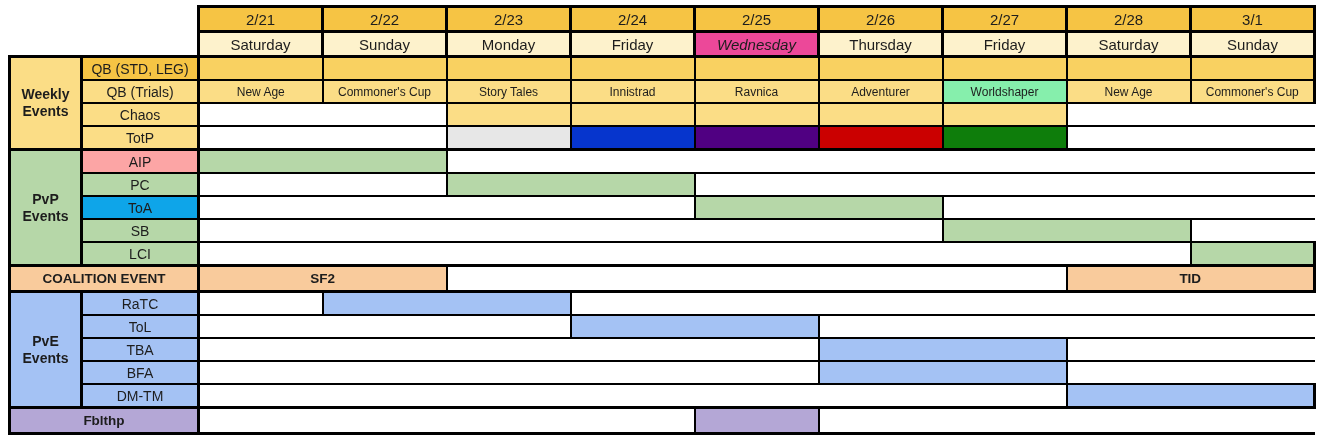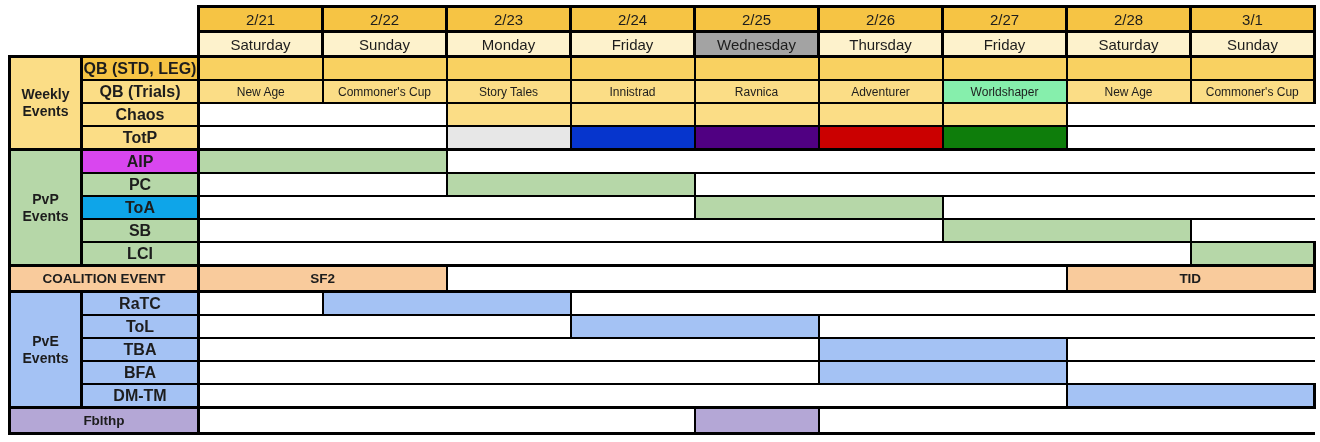--- a/index.html
+++ b/index.html
@@ -7,21 +7,21 @@
   .wrap{padding:5px 0 0 8px;}
   table{border-collapse:collapse;table-layout:fixed;width:1308px;}
   col.cg{width:72px;}
   col.cl{width:117px;}
   td{border:2px solid #000;height:21px;padding:0;text-align:center;vertical-align:middle;
      overflow:hidden;white-space:nowrap;font-size:13px;}
   td.blank{border:none;background:#fff;}
   tr.hdr td{border-width:3px;height:22px;font-size:15px;font-weight:400;}
   td.grp{border-left-width:3px;border-right-width:3px;font-weight:700;font-size:14px;
          white-space:normal;line-height:1.2;}
-  td.lbl{border-left-width:3px;border-right-width:3px;font-weight:700;font-size:16px;}
+  td.lbl{border-left-width:3px;border-right-width:3px;font-weight:400;font-size:14px;}
   td.lbl2{border-left-width:3px;border-right-width:3px;font-weight:700;font-size:13.5px;}
   td.trial{font-size:12px;font-weight:400;}
   td.white{border-left-style:none;border-right-style:none;background:#fff;}
   td.bar{font-weight:700;font-size:13.5px;}
   tr.sec td{border-top-width:3px;}
   tr.thickrow td{border-top-width:3px;border-bottom-width:3px;height:23px;}
   tr td:last-child{border-right-width:3px;}
   tr.last td{border-bottom-width:3px;}
 </style>
 </head>
@@ -56,21 +56,21 @@
     <td style="background-color: rgb(246, 196, 68); margin-left: 12px;">2/28</td>
     <td style="background-color: rgb(246, 196, 68);">3/1</td>
   </tr>
 
   <tr class="hdr">
     <td class="blank" colspan="2"></td>
     <td style="background-color: rgb(253, 242, 204);">Saturday</td>
     <td style="background-color: rgb(253, 242, 204);">Sunday</td>
     <td style="background-color: rgb(253, 242, 204);">Monday</td>
     <td style="background-color: rgb(253, 242, 204);">Friday</td>
-    <td style="background-color: #a3a3a3;">Wednesday</td>
+    <td style="background-color: #ec4899; font-style: italic;">Wednesday</td>
     <td style="background-color: rgb(253, 242, 204);">Thursday</td>
     <td style="background-color: rgb(253, 242, 204);">Friday</td>
     <td style="background-color: rgb(253, 242, 204);">Saturday</td>
     <td style="background-color: rgb(253, 242, 204);">Sunday</td>
   </tr>
 
   <tr class="sec">
     <td class="grp" rowspan="4" style="background-color: rgb(251, 221, 134);">Weekly Events</td>
     <td class="lbl" style="background-color: rgb(246, 196, 68);">QB (STD, LEG)</td>
     <td style="background-color: rgb(249, 209, 97);"></td>
@@ -114,21 +114,21 @@
     <td style="background-color: rgb(231, 231, 231);"></td>
     <td style="background-color: rgb(6, 53, 205);"></td>
     <td style="background-color: rgb(80, 0, 130);"></td>
     <td style="background-color: rgb(203, 0, 0);"></td>
     <td style="background-color: rgb(14, 125, 11);"></td>
     <td class="white" colspan="2"></td>
   </tr>
 
   <tr class="sec">
     <td class="grp" rowspan="5" style="background-color: rgb(182, 215, 168);">PvP Events</td>
-    <td class="lbl" style="background-color: #d946ef;">AIP</td>
+    <td class="lbl" style="background-color: #fca5a5;">AIP</td>
     <td class="bar" colspan="2" style="background-color: rgb(182, 215, 168);"></td>
     <td class="white" colspan="7"></td>
   </tr>
 
   <tr>
     <td class="lbl" style="background-color: rgb(182, 215, 168);">PC</td>
     <td class="white" colspan="2"></td>
     <td class="bar" colspan="2" style="background-color: rgb(182, 215, 168);"></td>
     <td class="white" colspan="5"></td>
   </tr>

